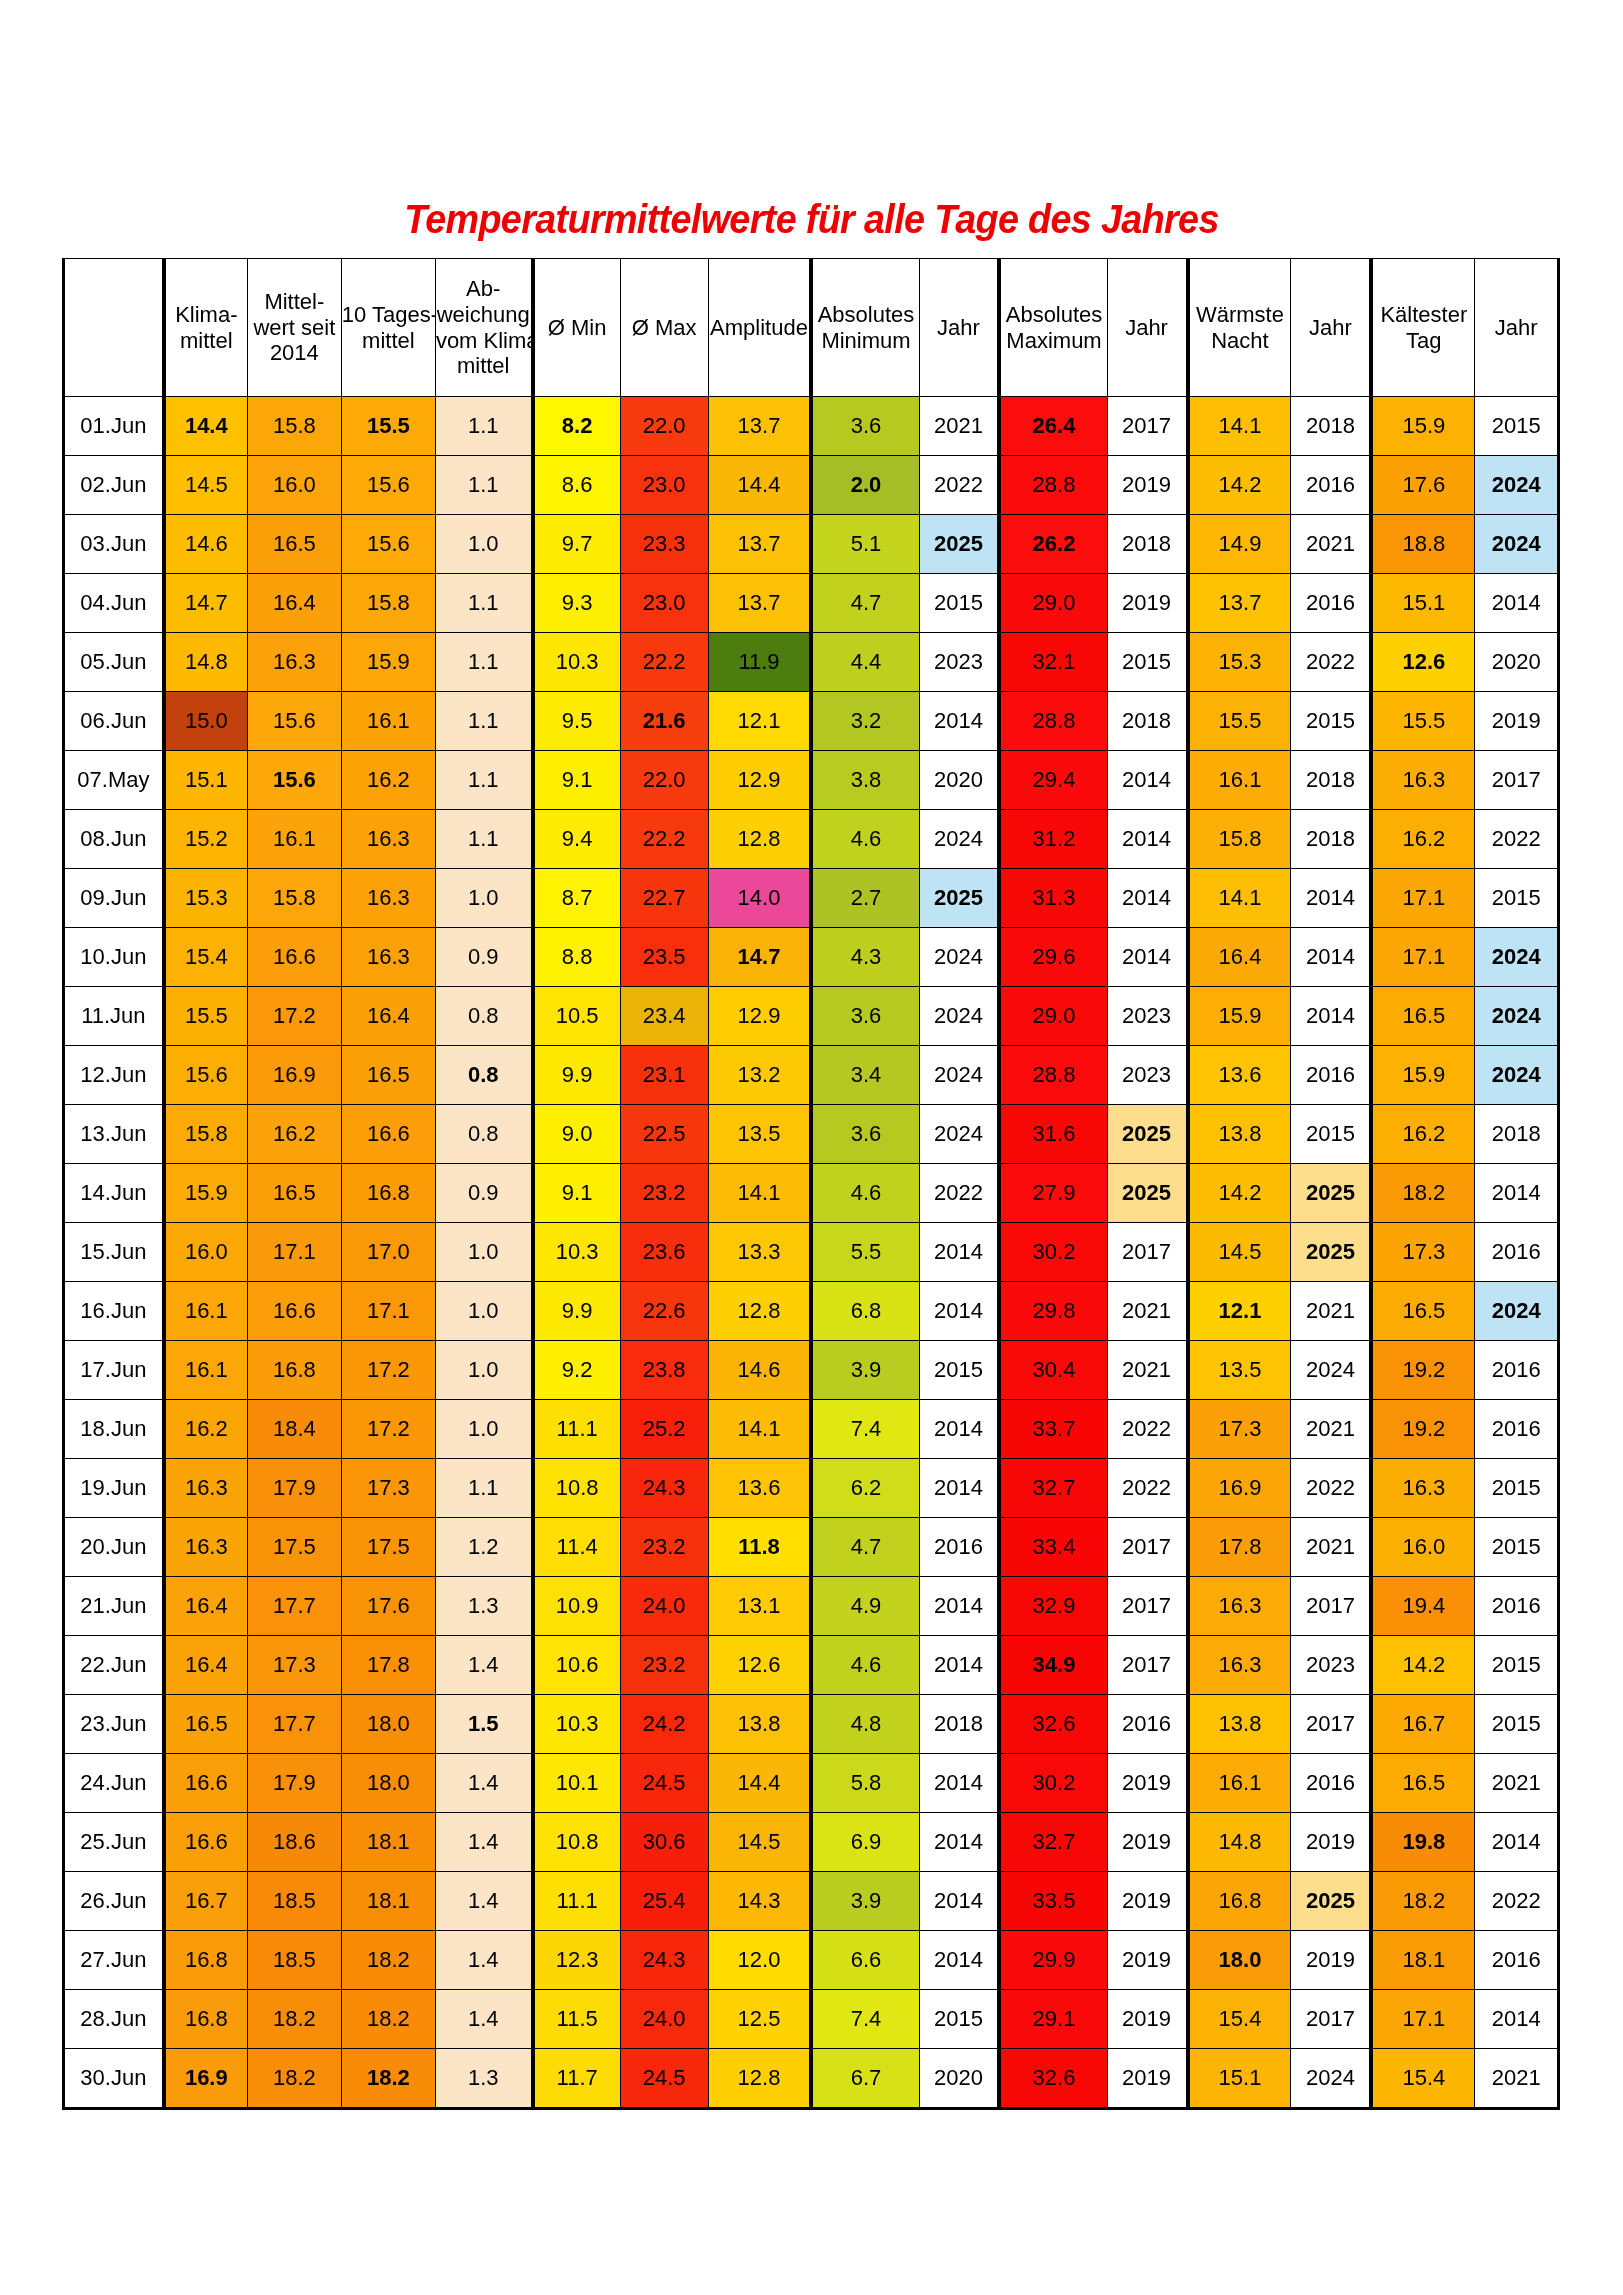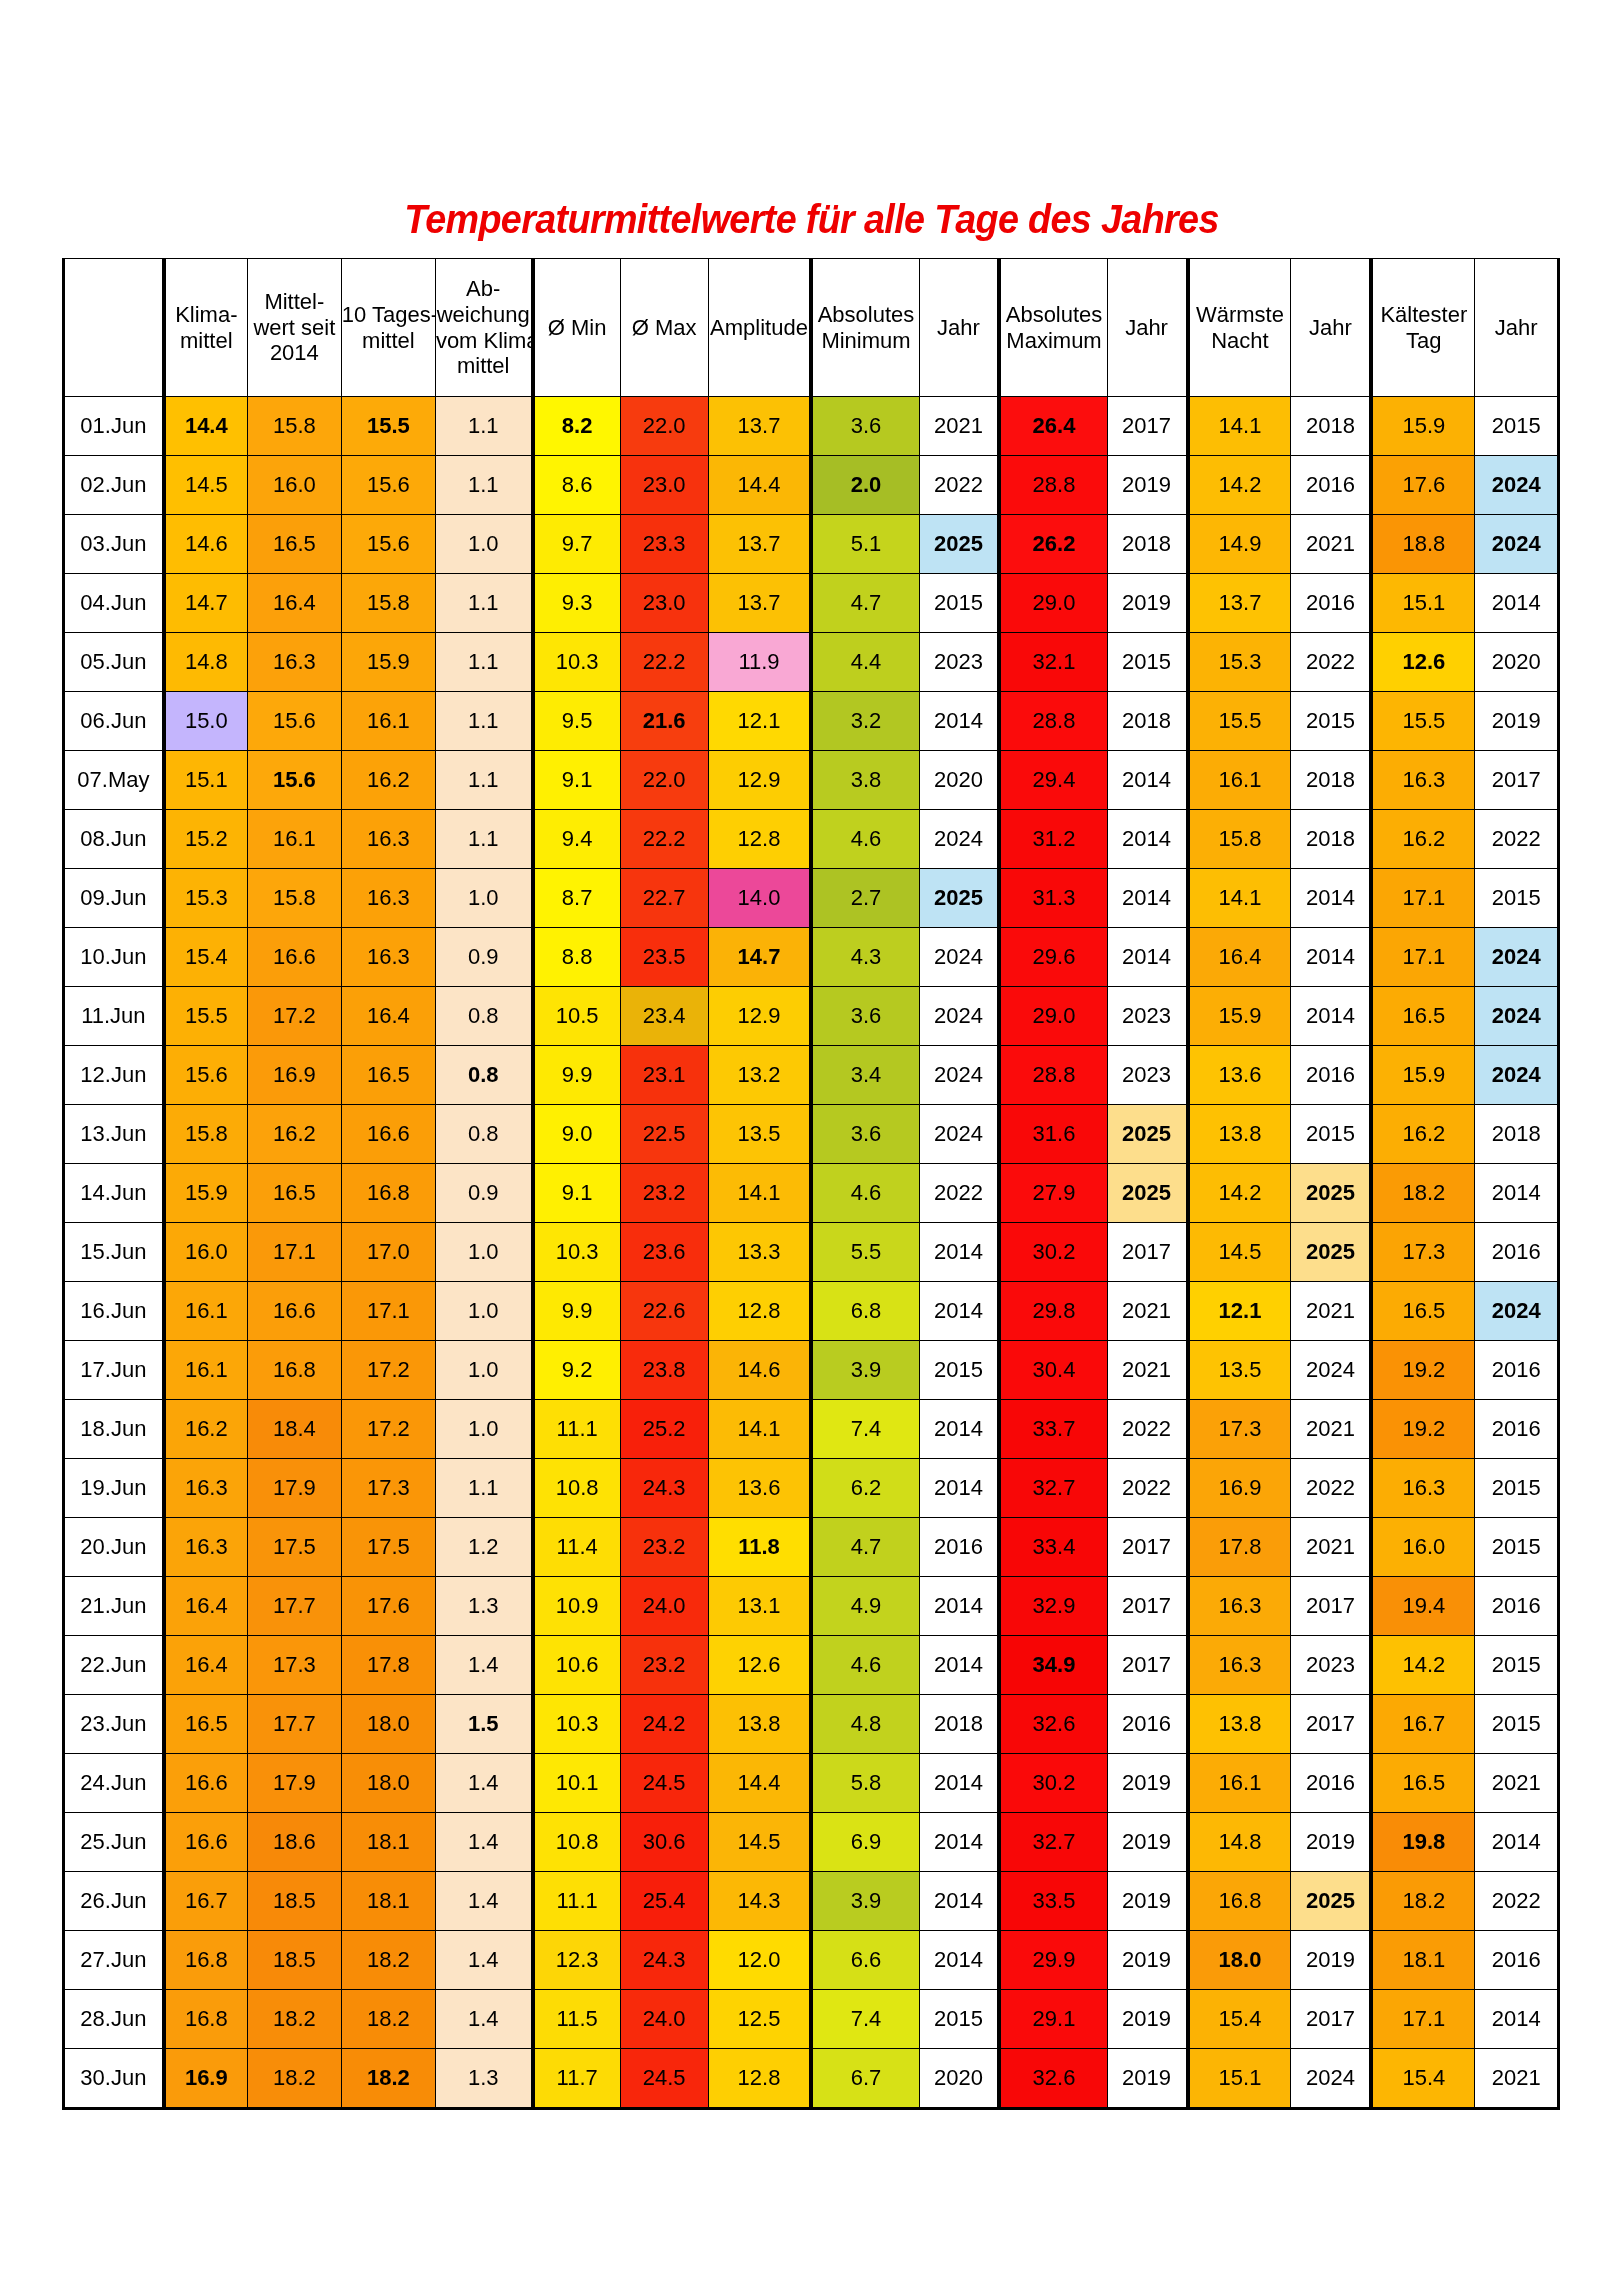--- a/index.html
+++ b/index.html
@@ -220,33 +220,33 @@
             <td class="yearcell lastcol">2014</td>
           </tr>
           <tr>
             <td class="daycell">05.Jun</td>
             <td class="gl" style="background: rgb(254, 186, 2);">14.8</td>
             <td style="background: rgb(252, 161, 10);">16.3</td>
             <td style="background: rgb(252, 166, 8);">15.9</td>
             <td class="gr" style="background: rgb(252, 228, 198);">1.1</td>
             <td class="gl" style="background: rgb(254, 230, 3);">10.3</td>
             <td style="background: rgb(247, 57, 13);">22.2</td>
-            <td class="gr" style="background: #f9a8d4;">11.9</td>
+            <td class="gr" style="background: #4d7c0f;">11.9</td>
             <td class="gl wtxt" style="background: rgb(190, 207, 30);">4.4</td>
             <td class="yearcell">2023</td>
             <td class="gl" style="background: rgb(249, 8, 8);">32.1</td>
             <td class="yearcell gr">2015</td>
             <td class="gl" style="background: rgb(252, 179, 4);">15.3</td>
             <td class="yearcell">2022</td>
             <td class="gl bold" style="background: rgb(255, 208, 0);">12.6</td>
             <td class="yearcell lastcol">2020</td>
           </tr>
           <tr>
             <td class="daycell">06.Jun</td>
-            <td class="gl" style="background: #c4b5fd;">15.0</td>
+            <td class="gl" style="background: #c2410c;">15.0</td>
             <td style="background: rgb(253, 168, 10);">15.6</td>
             <td style="background: rgb(252, 163, 8);">16.1</td>
             <td class="gr" style="background: rgb(252, 228, 198);">1.1</td>
             <td class="gl" style="background: rgb(254, 236, 2);">9.5</td>
             <td class="bold" style="background: rgb(247, 62, 14);">21.6</td>
             <td class="gr" style="background: rgb(255, 217, 1);">12.1</td>
             <td class="gl wtxt" style="background: rgb(178, 199, 34);">3.2</td>
             <td class="yearcell">2014</td>
             <td class="gl" style="background: rgb(251, 11, 11);">28.8</td>
             <td class="yearcell gr">2018</td>

